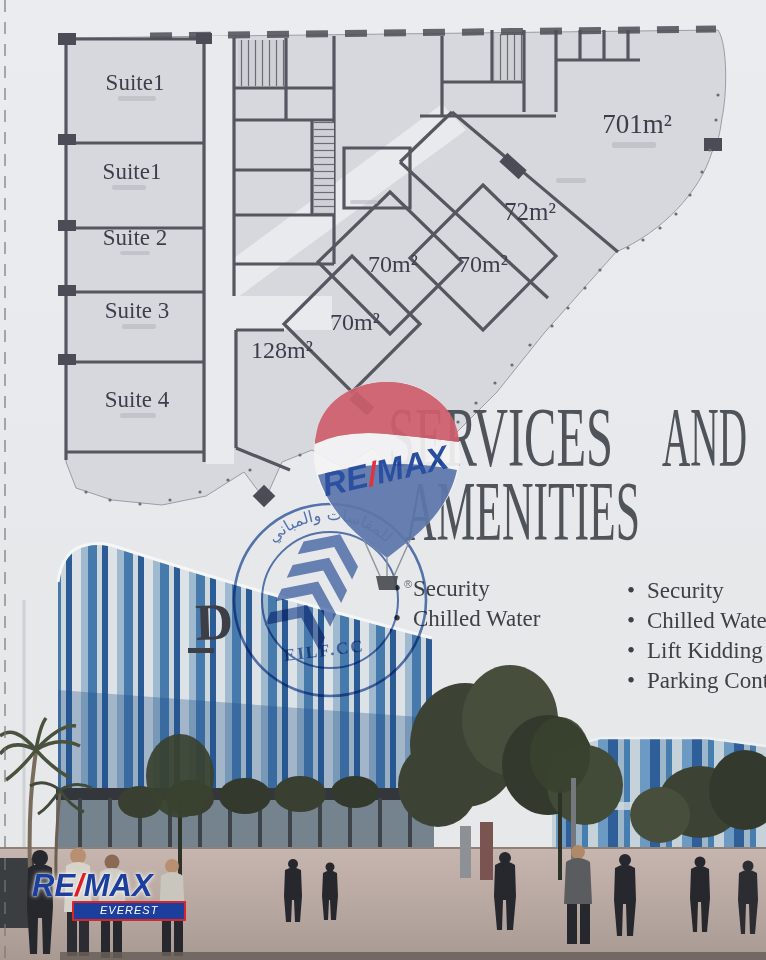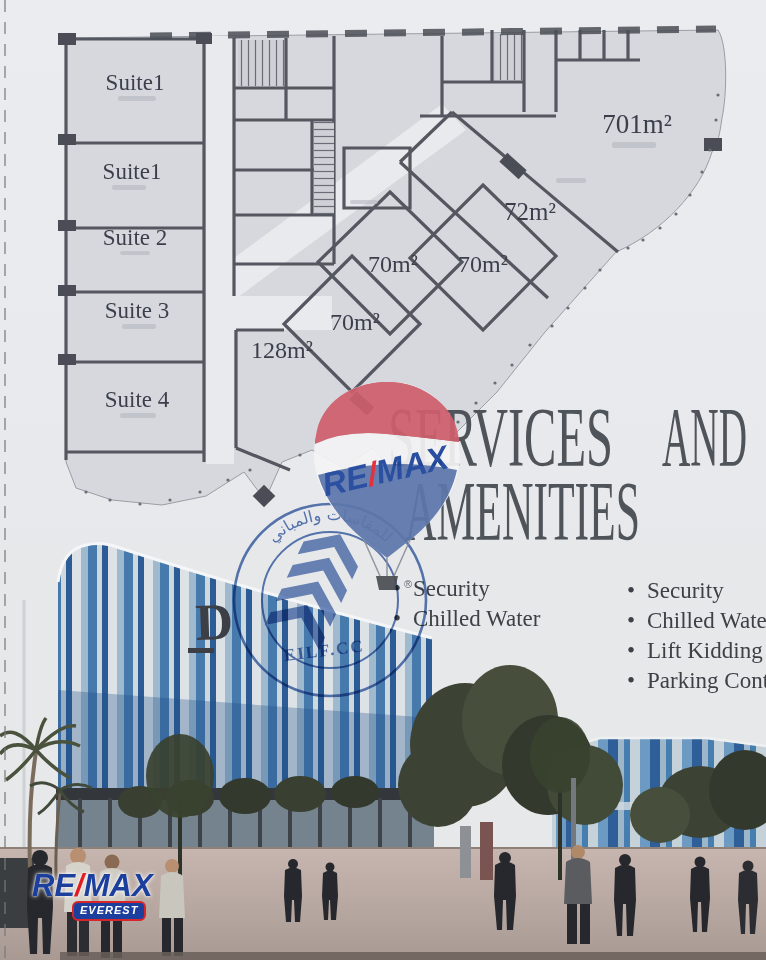--- a/index.html
+++ b/index.html
@@ -33,23 +33,23 @@
   #stamp-svg{left:225px;top:498px;mix-blend-mode:multiply;opacity:.85;}
   
   #footer-logo{left:32px;top:870px;line-height:1;}
   #footer-logo .wordmark{
     font-family:"Liberation Sans",sans-serif;font-style:italic;font-weight:bold;
     font-size:31px;letter-spacing:0px;color:#1c3f9e;
     text-shadow:0 0 5px rgba(255,255,255,.95),0 0 2px #fff;
   }
   #footer-logo .wordmark .slash{color:#e11b22;}
   #footer-logo .banner{
-    display:inline-block;margin:-4px 0 0 40px;padding:2px 6px 3px;
-    background:#1c3f9e;border:2px solid #d6262c;border-radius:6px;
-    font-family:"Liberation Sans",sans-serif;font-style:italic;font-weight:bold;
+    display:inline-block;margin:-4px 0 0 40px;padding:2px 26px 3px;
+    background:#1c3f9e;border:2px solid #d6262c;border-radius:1px;
+    font-family:"Liberation Sans",sans-serif;font-style:italic;font-weight:normal;
     font-size:11px;letter-spacing:1px;color:#fff;
   }
   svg{display:block;}
 </style>
 </head>
 <body>
 
 <div id="page">
 
   <svg id="photo-svg" class="abs" style="left:0;top:540px" width="766" height="420" viewBox="0 0 766 420">

